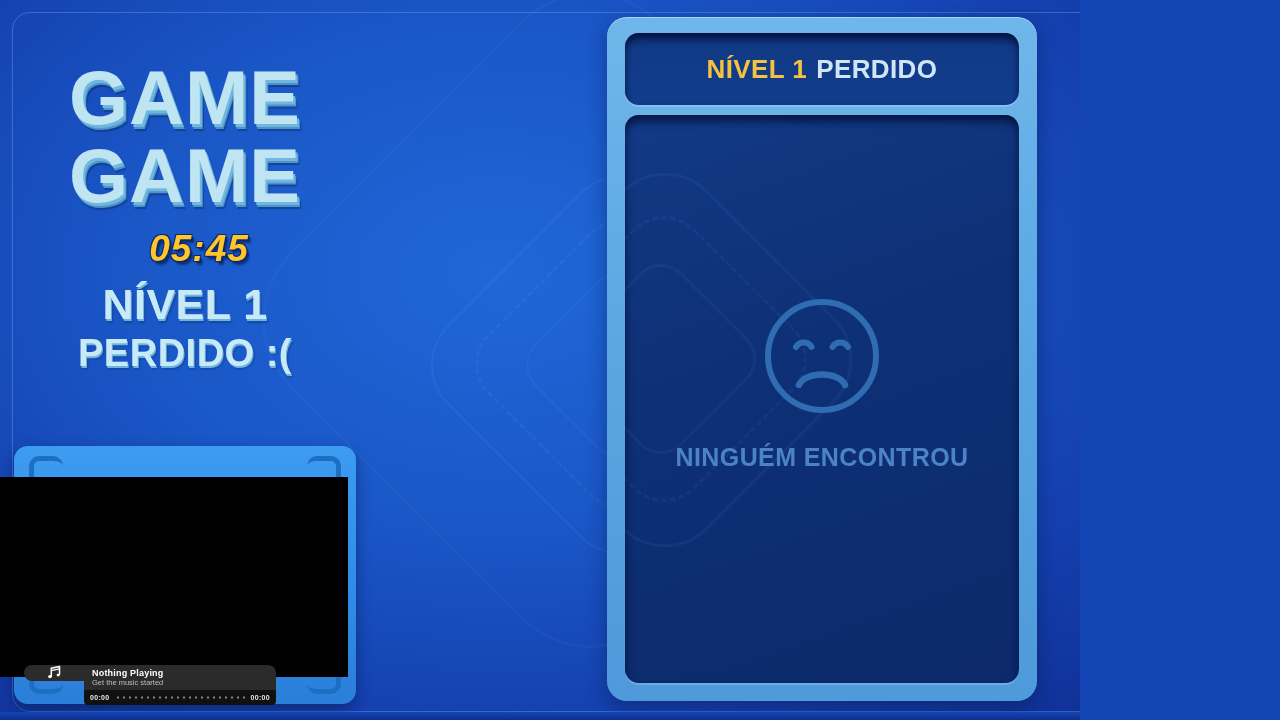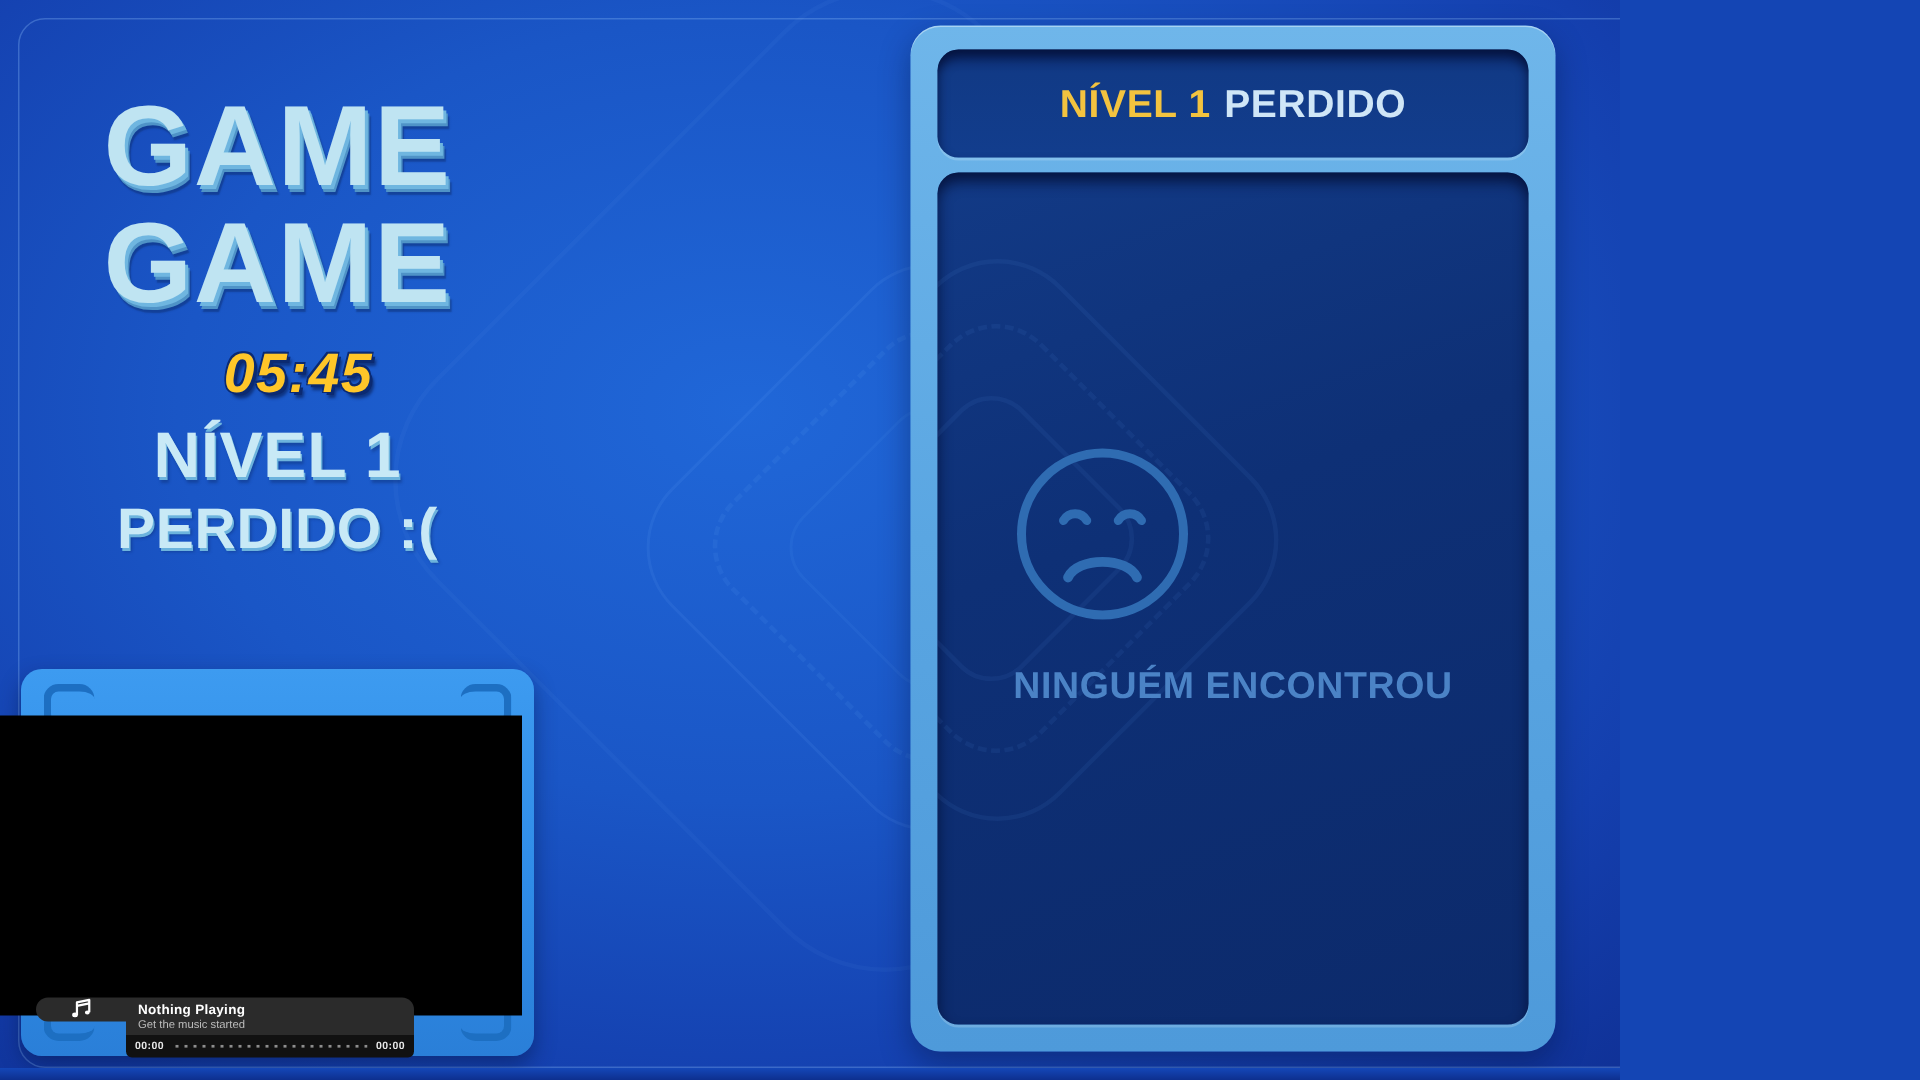--- a/index.html
+++ b/index.html
@@ -190,21 +190,21 @@
     border:3px solid rgba(90,150,230,.085);
     border-radius:60px; transform:rotate(45deg);
     pointer-events:none;
   }
   .bwm1{ left:-110px; top:95px; width:300px; height:300px; }
   .bwm2{ left:-75px; top:130px; width:228px; height:228px; border-style:dashed; border-radius:44px;}
   .bwm3{ left:-40px; top:168px; width:152px; height:152px; border-radius:30px;}
 
   #empty-state{
     position:relative; z-index:2;
-    display:flex; flex-direction:column; 
+    display:flex; flex-direction:column; align-items:center;
     margin-top:-30px;
   }
   #sad-face{ display:block; }
   #empty-text{
     margin-top:28px; text-align:center;
     color:#4b83c6; font-size:25px; font-weight:900; line-height:28px;
     letter-spacing:.4px;
   }
 </style>
 </head>

